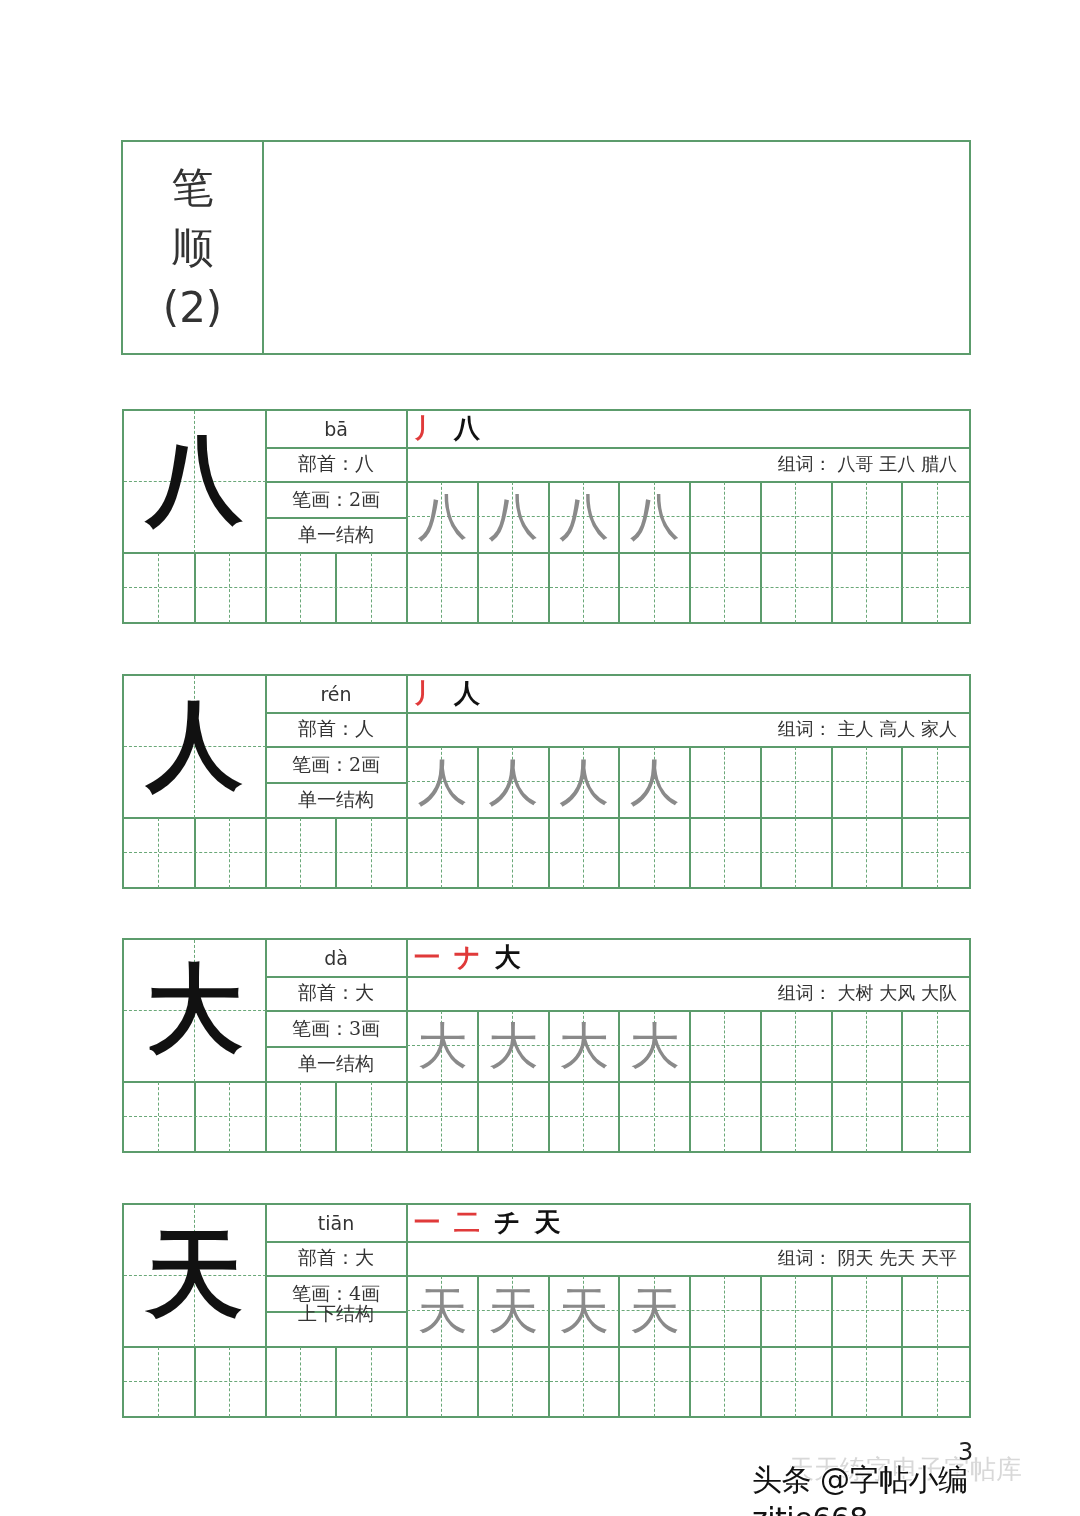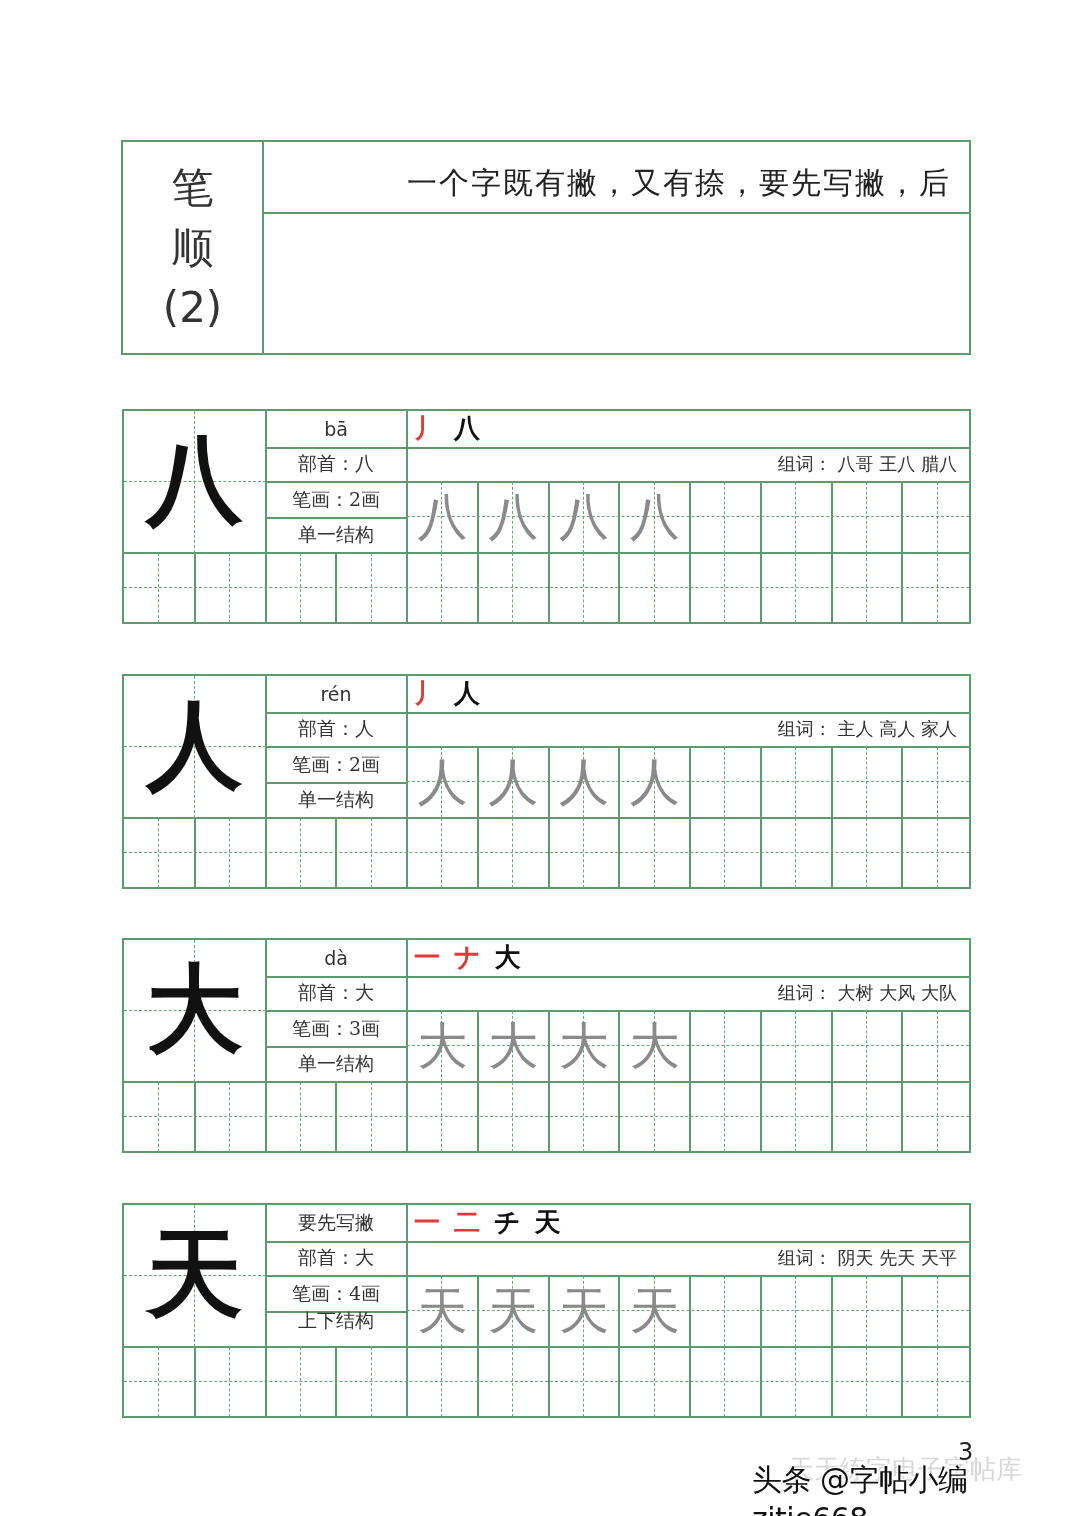--- a/index.html
+++ b/index.html
@@ -95,21 +95,20 @@
 </head>
 <body>
 
 <div class="header">
   <div class="left">
     <span>笔</span>
     <span>顺</span>
     <span>(2)</span>
   </div>
   <div class="right">
-    <div class="r2">一个字既有撇，又有捺，要先写撇，后</div>
   </div>
 </div>
 
 <div id="cards">
     <div class="card" style="top: 409px;">
       <div class="vline" style="left:140.5px;top:0;height:213px"></div>
       <div class="vline" style="left:282px;top:0;height:213px"></div>
       <div class="hline" style="left:0;top:140.5px;width:845px"></div>
       <div class="hline" style="left:141.5px;top:35.5px;width:703.5px"></div>
       <div class="hline" style="left:141.5px;top:69.75px;width:703.5px"></div>
@@ -335,24 +334,24 @@
       <div class="vdash" style="left:317.375px;top:141.5px;height:70.75px"></div>
       <div class="vdash" style="left:388.125px;top:141.5px;height:70.75px"></div>
       <div class="vdash" style="left:458.875px;top:141.5px;height:70.75px"></div>
       <div class="vdash" style="left:529.625px;top:141.5px;height:70.75px"></div>
       <div class="vdash" style="left:600.375px;top:141.5px;height:70.75px"></div>
       <div class="vdash" style="left:671.125px;top:141.5px;height:70.75px"></div>
       <div class="vdash" style="left:741.875px;top:141.5px;height:70.75px"></div>
       <div class="vdash" style="left:812.625px;top:141.5px;height:70.75px"></div>
       <div class="hdash" style="left:0;top:175.875px;width:845px"></div>
       <div class="bigchar">天</div>
-      <div class="info-row pinyin" style="top:0">要先写撇</div>
+      <div class="info-row pinyin" style="top:0">tiān</div>
       <div class="info-row" style="top:35.5px">部首：大</div>
       <div class="info-row" style="top:71px">笔画：4画</div>
-      <div class="info-row" style="top:98px">上下结构</div>
+      <div class="info-row" style="top:91px">上下结构</div>
       <div class="strokes">
         <span class="red">一</span>
         <span class="red">二</span>
         <span class="">チ</span>
         <span class="">天</span>
       </div>
       <div class="words">组词： 阴天 先天 天平</div>
       <div class="trace" style="left:283px">天</div>
       <div class="trace" style="left:353.75px">天</div>
       <div class="trace" style="left:424.5px">天</div>

